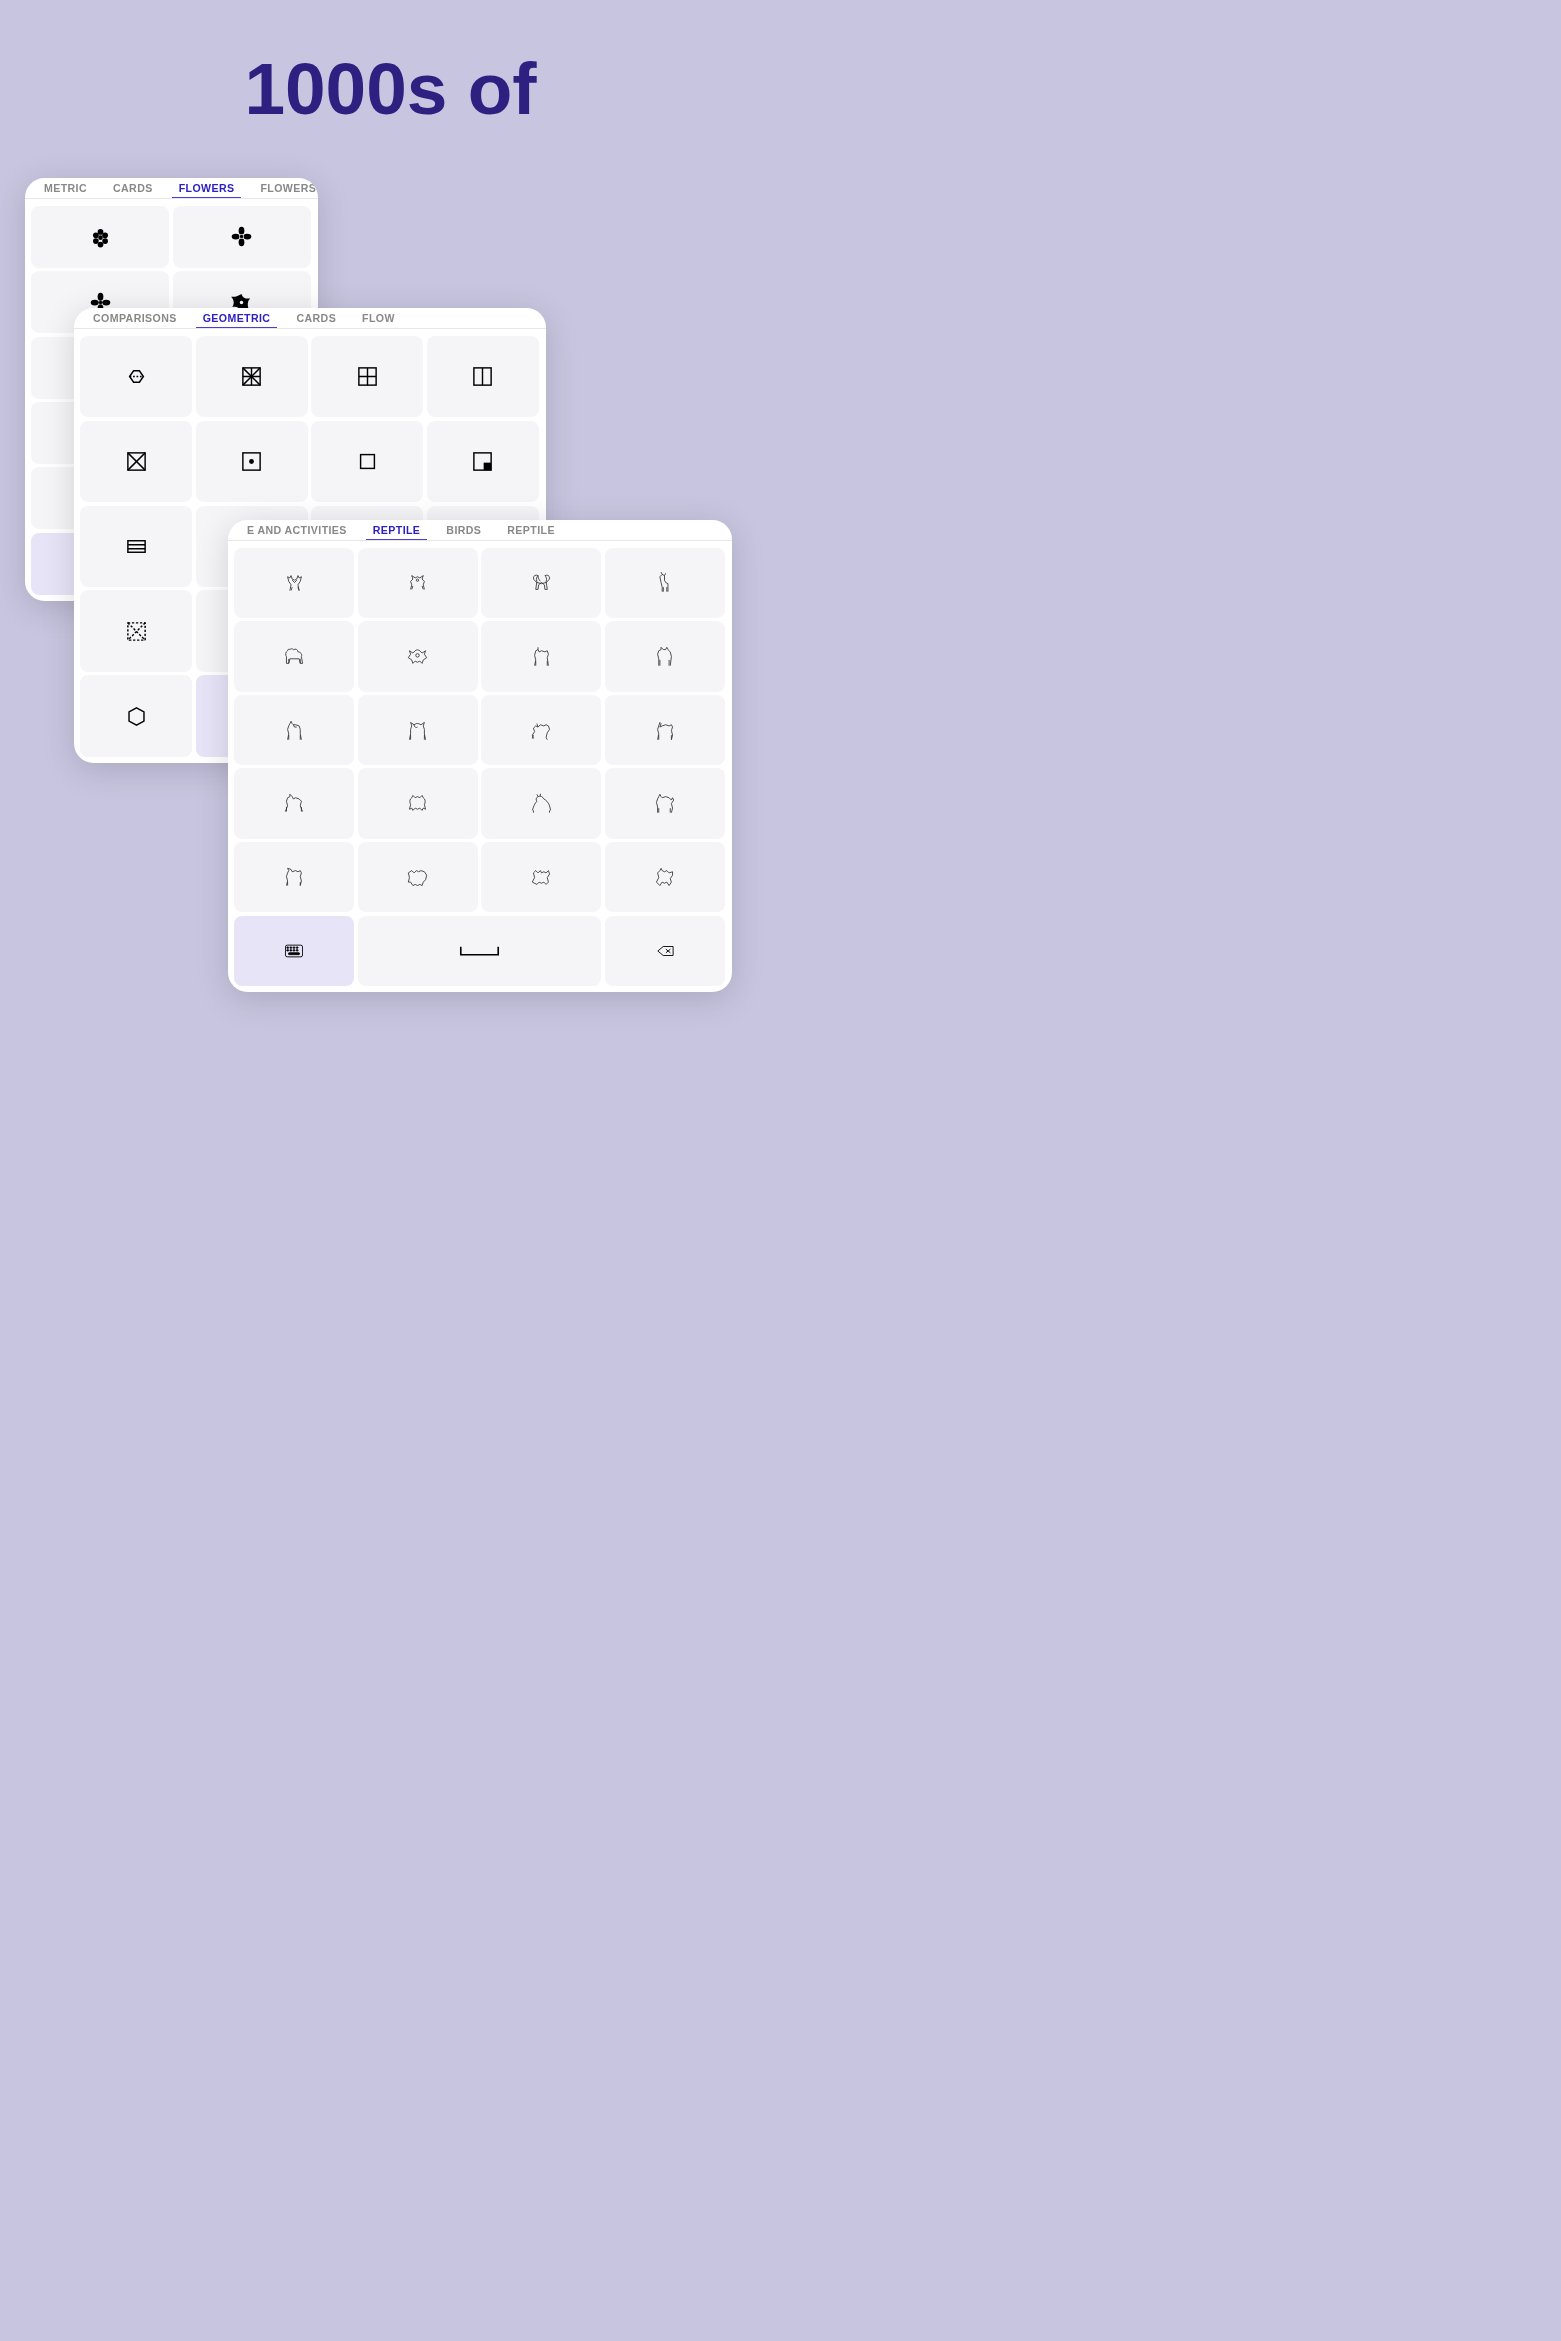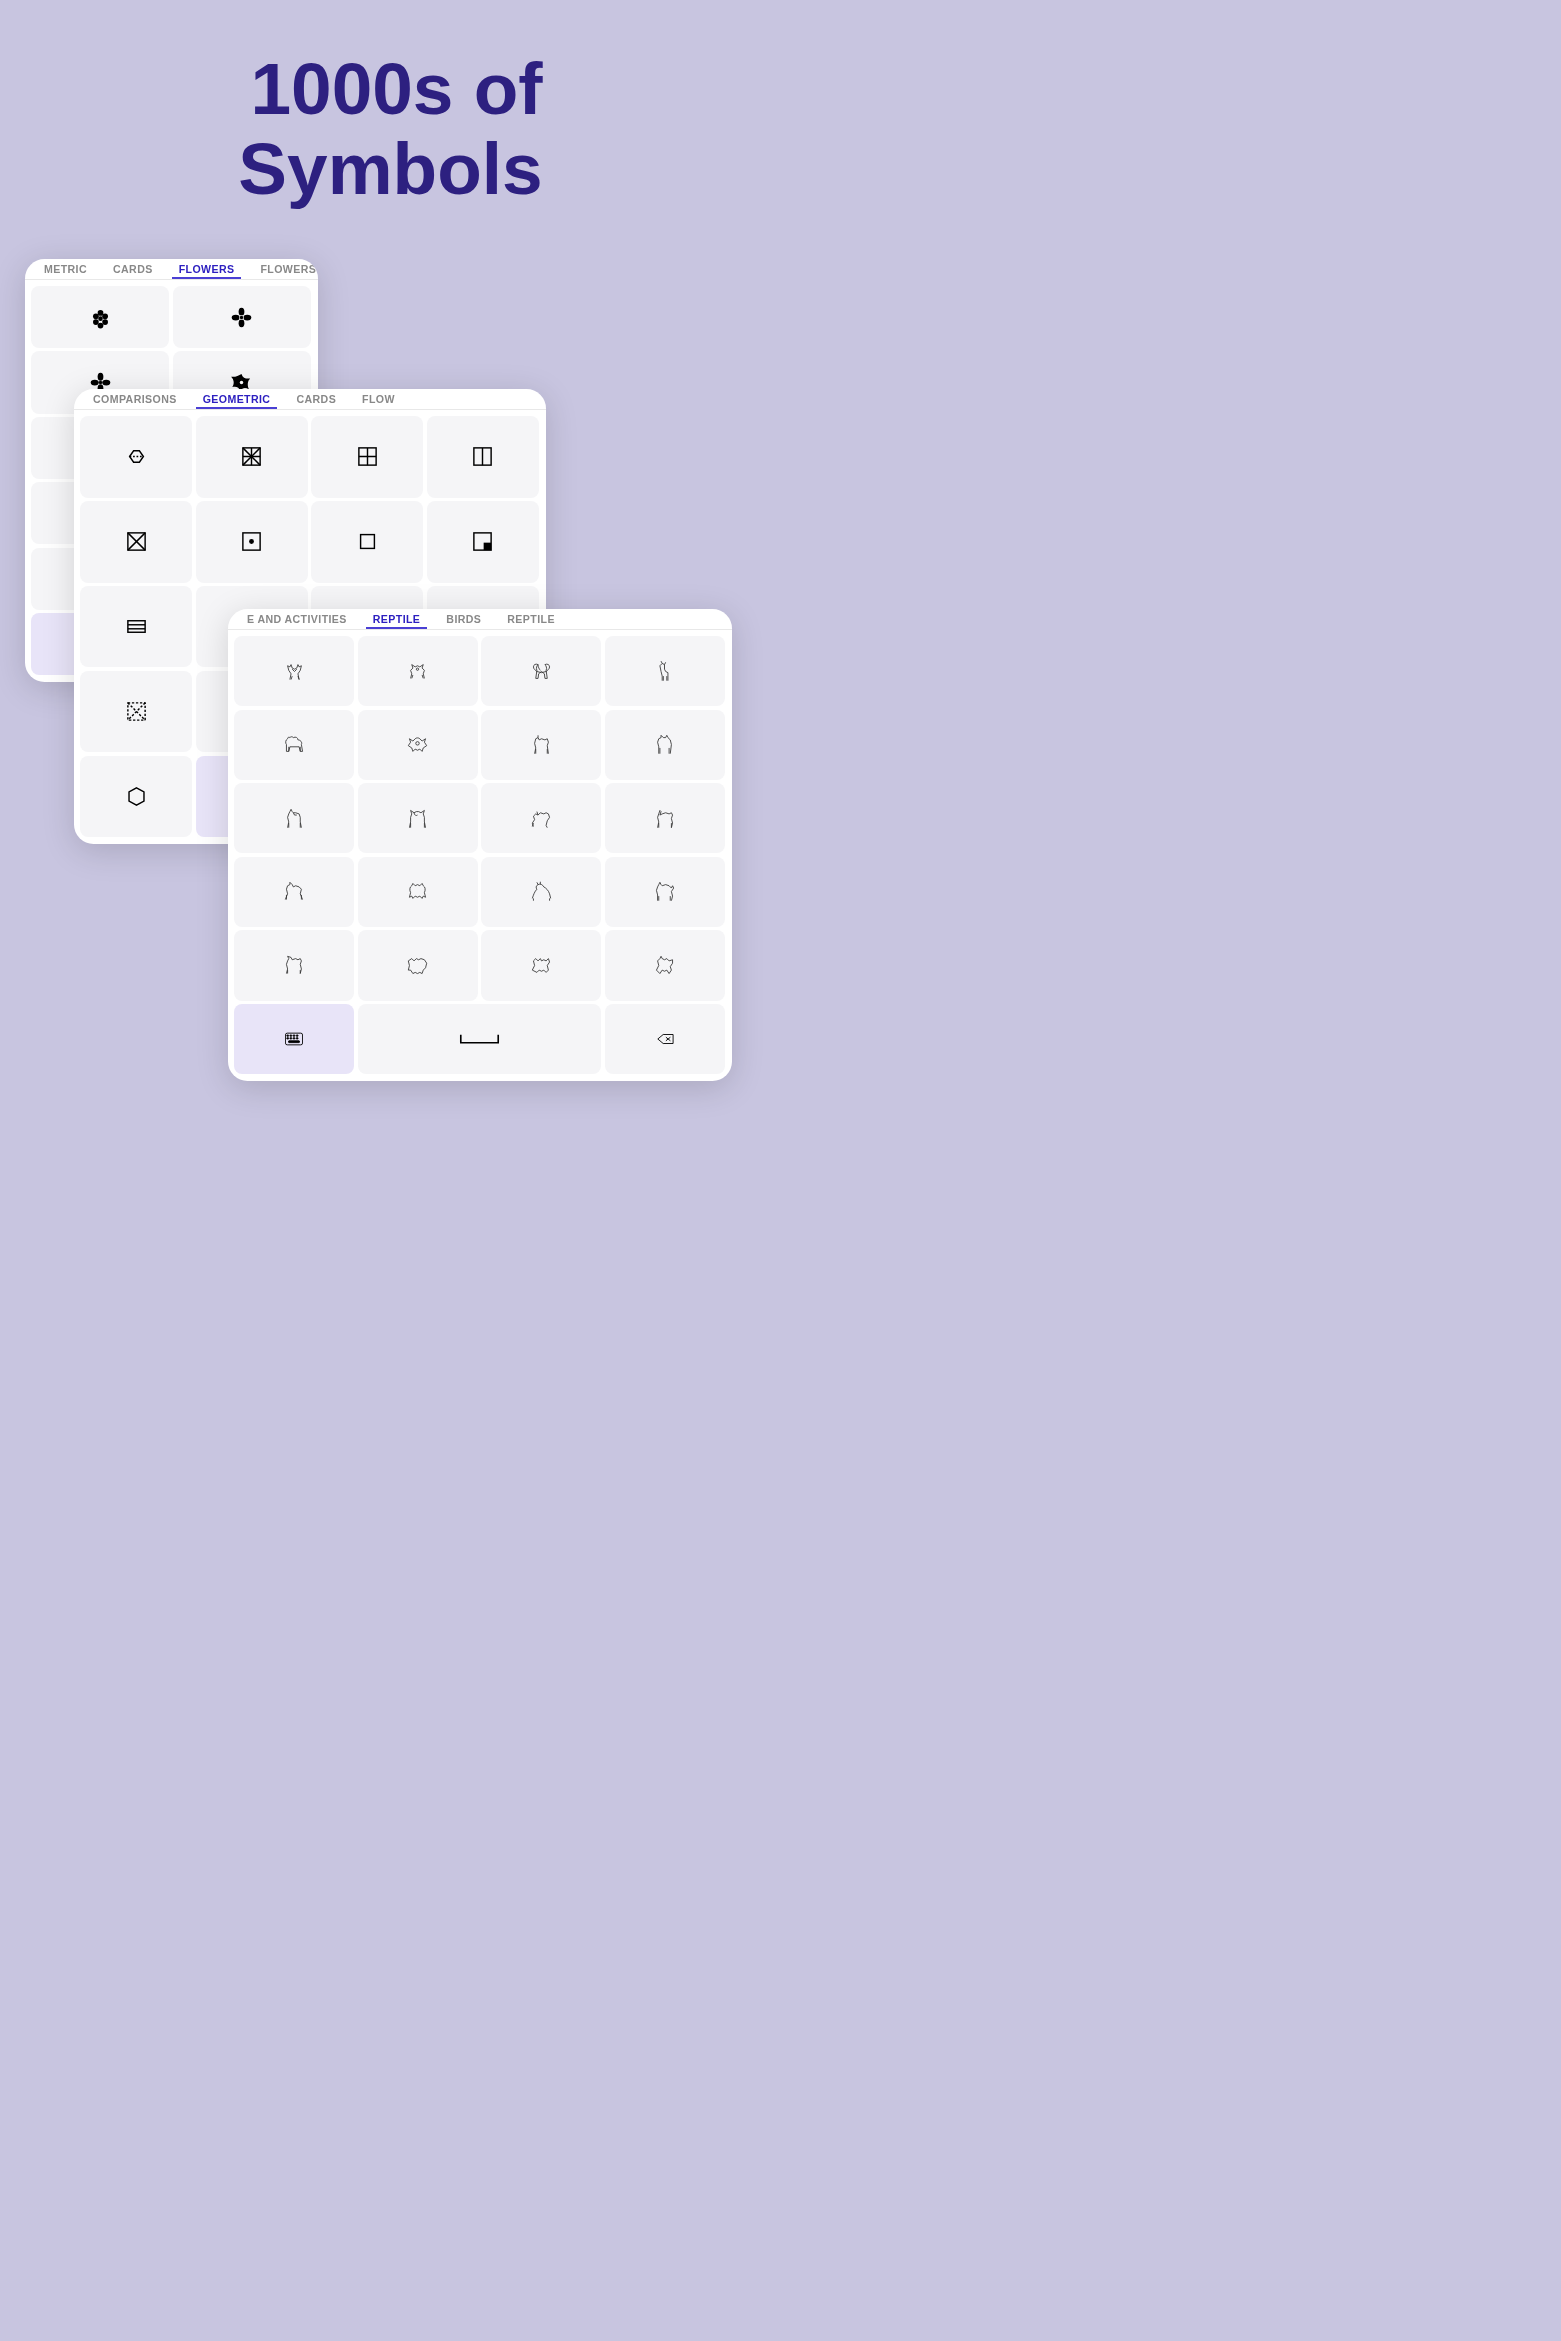--- a/index.html
+++ b/index.html
@@ -58,21 +58,20 @@
       z-index: 2;
     }
 
     
     .panel-3 {
       width: 504px;
       height: 472px;
       top: 342px;
       left: 203px;
       z-index: 3;
-      margin-top: 8px;
     }
 
     
     .tab-bar {
       display: flex;
       border-bottom: 0.8px solid #e8e8e8;
       padding: 0 6.5px;
       overflow: hidden;
       white-space: nowrap;
     }
@@ -144,21 +143,20 @@
       display: flex;
       flex-direction: column;
       height: 100%;
     }
   </style>
 </head>
 <body>
 
 <h1 class="main-title">
   <span>1000s of</span><br>
-  <span>Symbols</span>
 </h1>
 
 <div class="cards-container">
 
   <div class="panel panel-1">
     <div class="panel-content">
 
       <div class="tab-bar">
         <div class="tab-item">METRIC</div>
         <div class="tab-item">CARDS</div>

